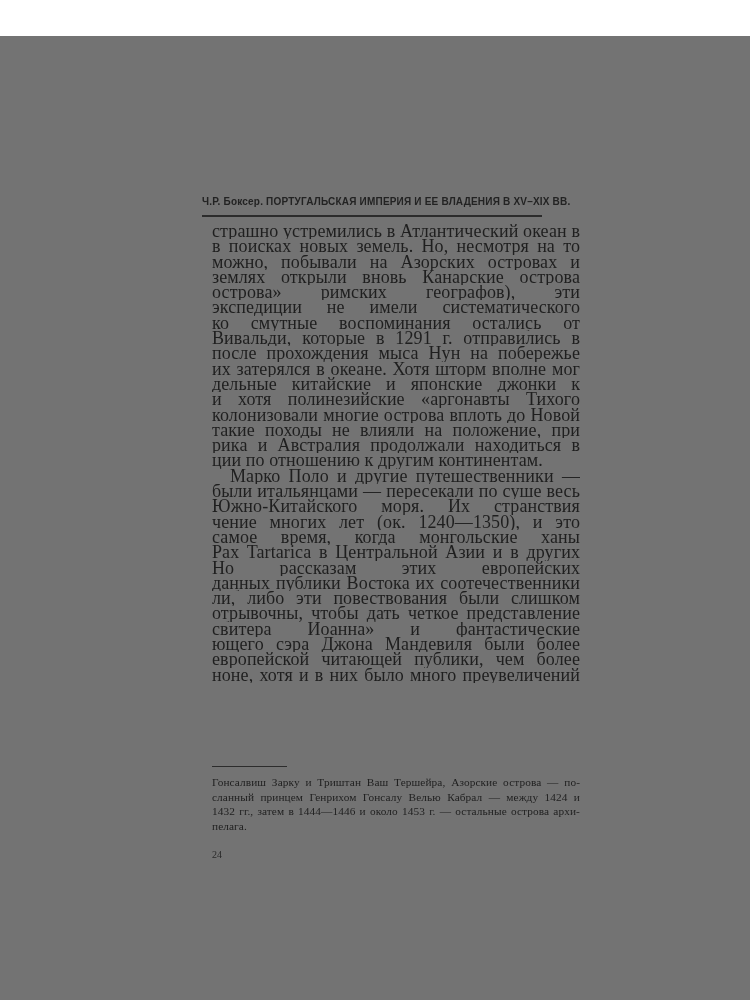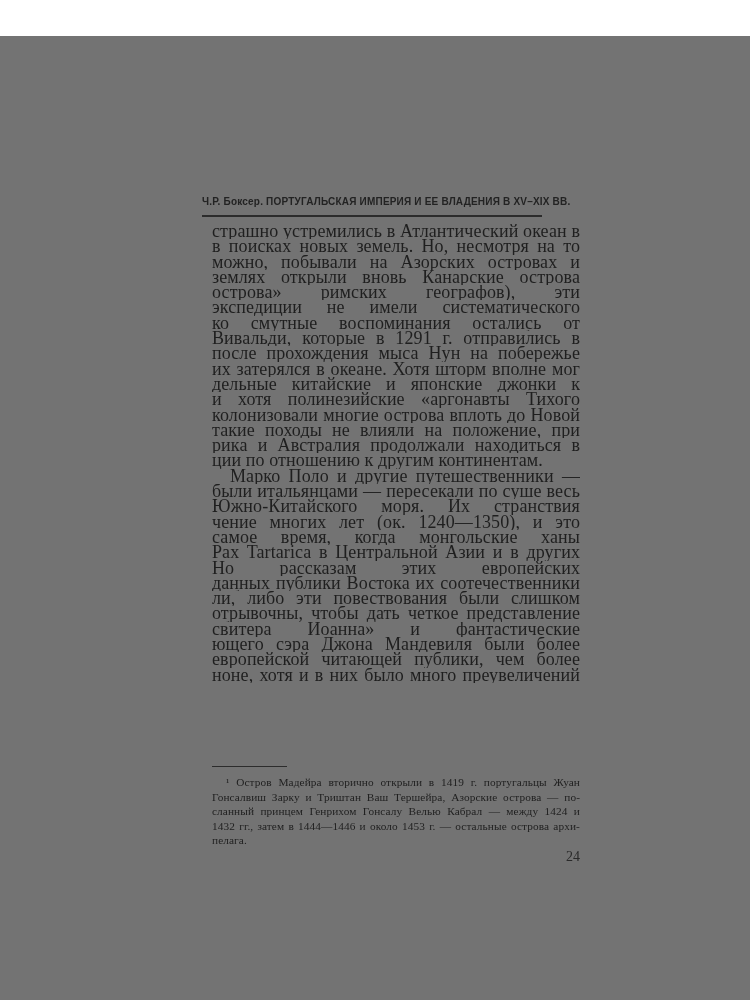--- a/index.html
+++ b/index.html
@@ -74,22 +74,22 @@
     height: 14.6px;
   }
   .footnote .line.indent {
     text-indent: 14px;
   }
   .page-number {
     position: absolute;
     top: 813px;
     left: 212px;
     width: 368px;
-    text-align: right;
-    font-size: 14px;
+    text-align: left;
+    font-size: 10px;
     color: #2a2a2a;
   }
 </style>
 </head>
 <body>
 
 <div class="page">
 
   <div class="running-header">
     <span>Ч.Р. Боксер. ПОРТУГАЛЬСКАЯ ИМПЕРИЯ И ЕЕ ВЛАДЕНИЯ В XV–XIX ВВ.</span>
@@ -128,21 +128,20 @@
         <div class="line">свитера Иоанна» и фантастические путешествия несуществу-</div>
         <div class="line">ющего сэра Джона Мандевиля были более популярны среди</div>
         <div class="line">европейской читающей публики, чем более достоверные по-</div>
         <div class="line last">ноне, хотя и в них было много преувеличений и вымысла.</div>
       </div>
   </div>
 
   <div class="footnote-rule"></div>
 
   <div class="footnote">
-      <div class="line indent">¹ Остров Мадейра вторично открыли в 1419 г. португальцы Жуан</div>
       <div class="line">Гонсалвиш Зарку и Триштан Ваш Тершейра, Азорские острова — по-</div>
       <div class="line">сланный принцем Генрихом Гонсалу Велью Кабрал — между 1424 и</div>
       <div class="line">1432 гг., затем в 1444—1446 и около 1453 г. — остальные острова архи-</div>
       <div class="line last">пелага.</div>
     </div>
 
   <div class="page-number">24</div>
 
 </div>
 

